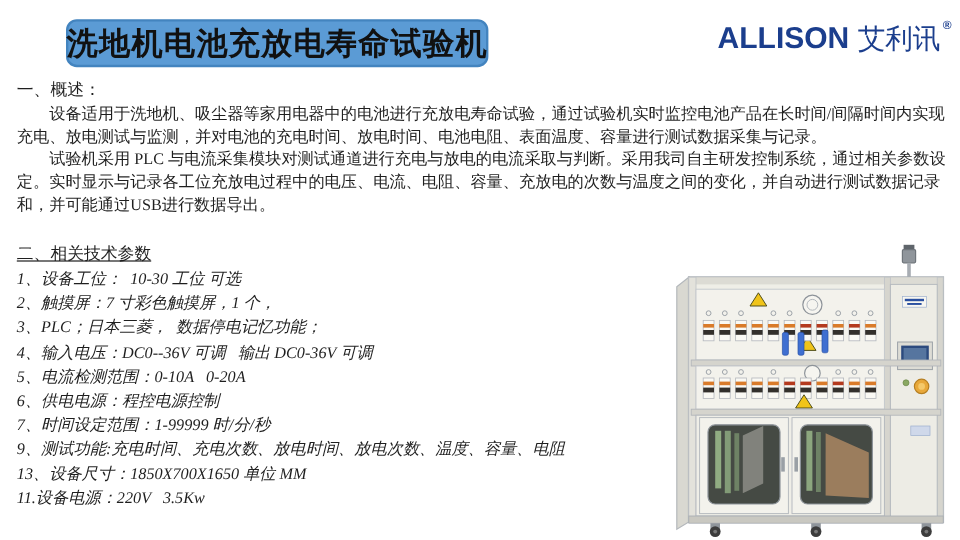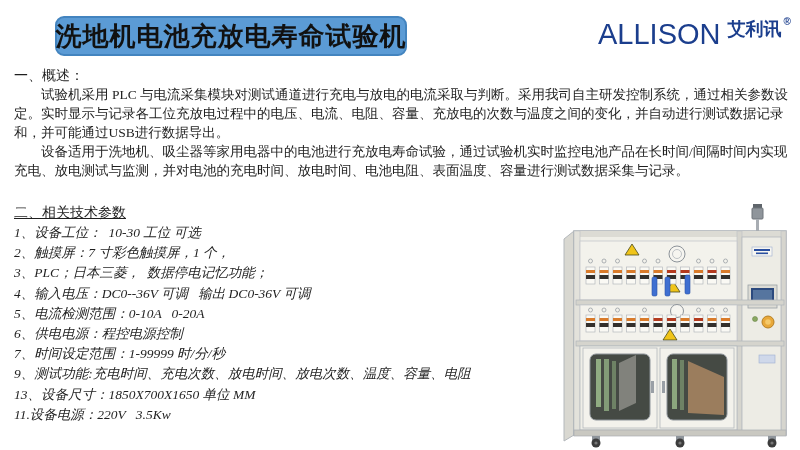--- a/index.html
+++ b/index.html
@@ -13,22 +13,22 @@
     background:#5b9bd5;border:2px solid #4384bf;border-radius:9px;
     display:flex;align-items:center;justify-content:center;box-sizing:border-box;
   }
   .title-banner span{
     font-size:26px;font-weight:700;color:#111;letter-spacing:1px;white-space:nowrap;
   }
   .logo{
     position:absolute;left:598px;top:20px;display:flex;align-items:flex-start;white-space:nowrap;
     font-family:"Liberation Sans","DejaVu Sans",sans-serif;
   }
-  .logo .latin{font-size:29px;font-weight:400;color:#1b3e8d;letter-spacing:0px;line-height:1;}
-  .logo .cjk{font-size:18px;font-weight:700;color:#1b3e8d;margin-left:7px;line-height:1.05;}
+  .logo .latin{font-size:25px;font-weight:700;color:#1b3e8d;letter-spacing:0px;line-height:1;}
+  .logo .cjk{font-size:23px;font-weight:400;color:#1b3e8d;margin-left:7px;line-height:1.05;}
   .logo .reg{font-size:10px;font-weight:700;color:#1b3e8d;margin-left:2px;margin-top:-4px;}
   
   .bodytext{position:absolute;left:14px;top:66px;width:778px;font-size:13.5px;line-height:19px;}
   .sec-heading{font-size:14px;line-height:19px;}
   .para{margin:0;text-indent:2em;}
   .params{position:absolute;left:14px;top:203px;width:548px;font-size:13.5px;}
   .params .sec-heading{margin-bottom:1px;text-decoration:underline;}
   .param-list{list-style:none;margin:0;padding:0;}
   .param-list li{line-height:20.2px;white-space:pre-wrap;font-style:italic;}
   
@@ -44,22 +44,22 @@
   </div>
 
   <div class="logo">
     <span class="latin">ALLISON</span>
     <span class="cjk">艾利讯</span>
     <span class="reg">®</span>
   </div>
 
   <div class="bodytext">
     <div class="sec-heading">一、概述：</div>
+    <p class="para">设备适用于洗地机、吸尘器等家用电器中的电池进行充放电寿命试验，通过试验机实时监控电池产品在长时间/间隔时间内实现充电、放电测试与监测，并对电池的充电时间、放电时间、电池电阻、表面温度、容量进行测试数据采集与记录。</p>
     <p class="para">试验机采用 PLC 与电流采集模块对测试通道进行充电与放电的电流采取与判断。采用我司自主研发控制系统，通过相关参数设定。实时显示与记录各工位充放电过程中的电压、电流、电阻、容量、充放电的次数与温度之间的变化，并自动进行测试数据记录和，并可能通过USB进行数据导出。</p>
-    <p class="para">设备适用于洗地机、吸尘器等家用电器中的电池进行充放电寿命试验，通过试验机实时监控电池产品在长时间/间隔时间内实现充电、放电测试与监测，并对电池的充电时间、放电时间、电池电阻、表面温度、容量进行测试数据采集与记录。</p>
   </div>
 
   <div class="params">
     <div class="sec-heading">二、相关技术参数</div>
     <ul class="param-list">
       <li>1、设备工位：  10-30 工位 可选</li>
       <li>2、触摸屏：7 寸彩色触摸屏，1 个，</li>
       <li>3、PLC；日本三菱，  数据停电记忆功能；</li>
       <li>4、输入电压：DC0--36V 可调   输出 DC0-36V 可调</li>
       <li>5、电流检测范围：0-10A   0-20A</li>

